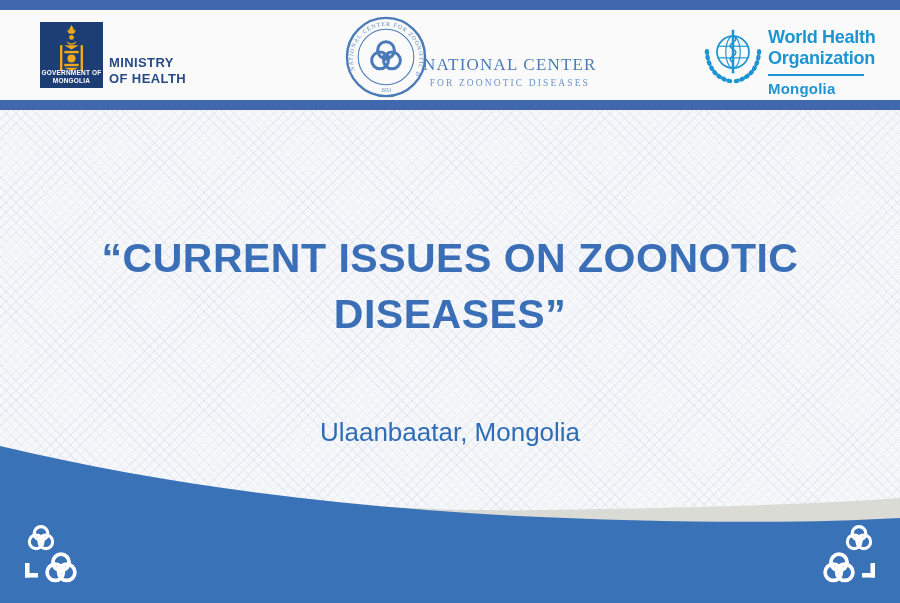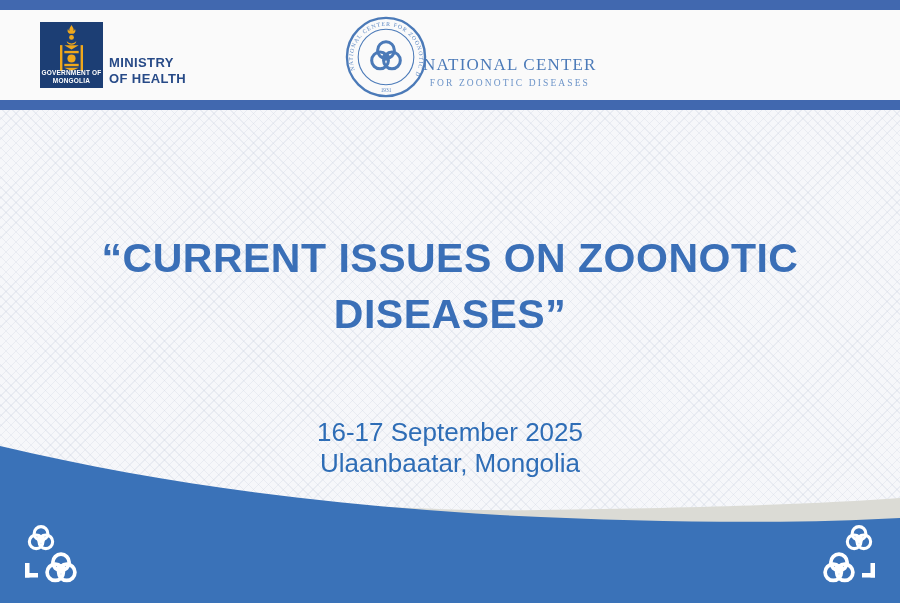--- a/index.html
+++ b/index.html
@@ -103,26 +103,45 @@
         <circle cx="-7.8" cy="4.5" r="11" fill="none" stroke="currentColor"></circle>
         <circle cx="0" cy="0" r="3.8" fill="none" stroke="currentColor" stroke-width="2.4"></circle>
       </g>
     </svg>
     <div class="nczd-name">
       <div class="l1">NATIONAL CENTER</div>
       <div class="l2">FOR ZOONOTIC DISEASES</div>
     </div>
   </div>
 
+  <div class="who">
+    <svg width="62" height="64" viewBox="0 0 64 66">
+      <g stroke="#1e95d2" fill="none">
+        <circle cx="32" cy="31" r="16.5" stroke-width="1.8"></circle>
+        <ellipse cx="32" cy="31" rx="7.5" ry="16.5" stroke-width="1.2"></ellipse>
+        <line x1="16.5" y1="25" x2="47.5" y2="25" stroke-width="1.2"></line>
+        <line x1="16.5" y1="37" x2="47.5" y2="37" stroke-width="1.2"></line>
+        <line x1="32" y1="8" x2="32" y2="53" stroke-width="2.6"></line>
+        <path d="M32 14 q6 3.5 0 7 q-6 3.5 0 7 q6 3.5 0 7 q-6 3.5 0 7" stroke-width="1.6"></path>
+        <path d="M29 61 C15 58 5.5 47 5 29" stroke-width="4.5" stroke-dasharray="1.6 4.2" stroke-linecap="round"></path>
+        <path d="M35 61 C49 58 58.5 47 59 29" stroke-width="4.5" stroke-dasharray="1.6 4.2" stroke-linecap="round"></path>
+      </g>
+    </svg>
+    <div class="who-text">
+      <div class="l1">World Health</div>
+      <div class="l2">Organization</div>
+      <div class="who-rule"></div>
+      <div class="who-country">Mongolia</div>
+    </div>
+  </div>
 
 
   <h1 class="subtitle">“CURRENT ISSUES ON ZOONOTIC DISEASES”</h1>
 
   <div class="date-block">
-    <div>16-17 September 2025</div>
     <div>Ulaanbaatar, Mongolia</div>
   </div>
 
   <svg class="wave" viewBox="0 0 900 175">
     <defs>
       <g id="trefoil">
         <circle cx="0" cy="-9" r="11" fill="none" stroke="currentColor"></circle>
         <circle cx="7.8" cy="4.5" r="11" fill="none" stroke="currentColor"></circle>
         <circle cx="-7.8" cy="4.5" r="11" fill="none" stroke="currentColor"></circle>
         <circle cx="0" cy="0" r="4" fill="none" stroke="currentColor"></circle>

